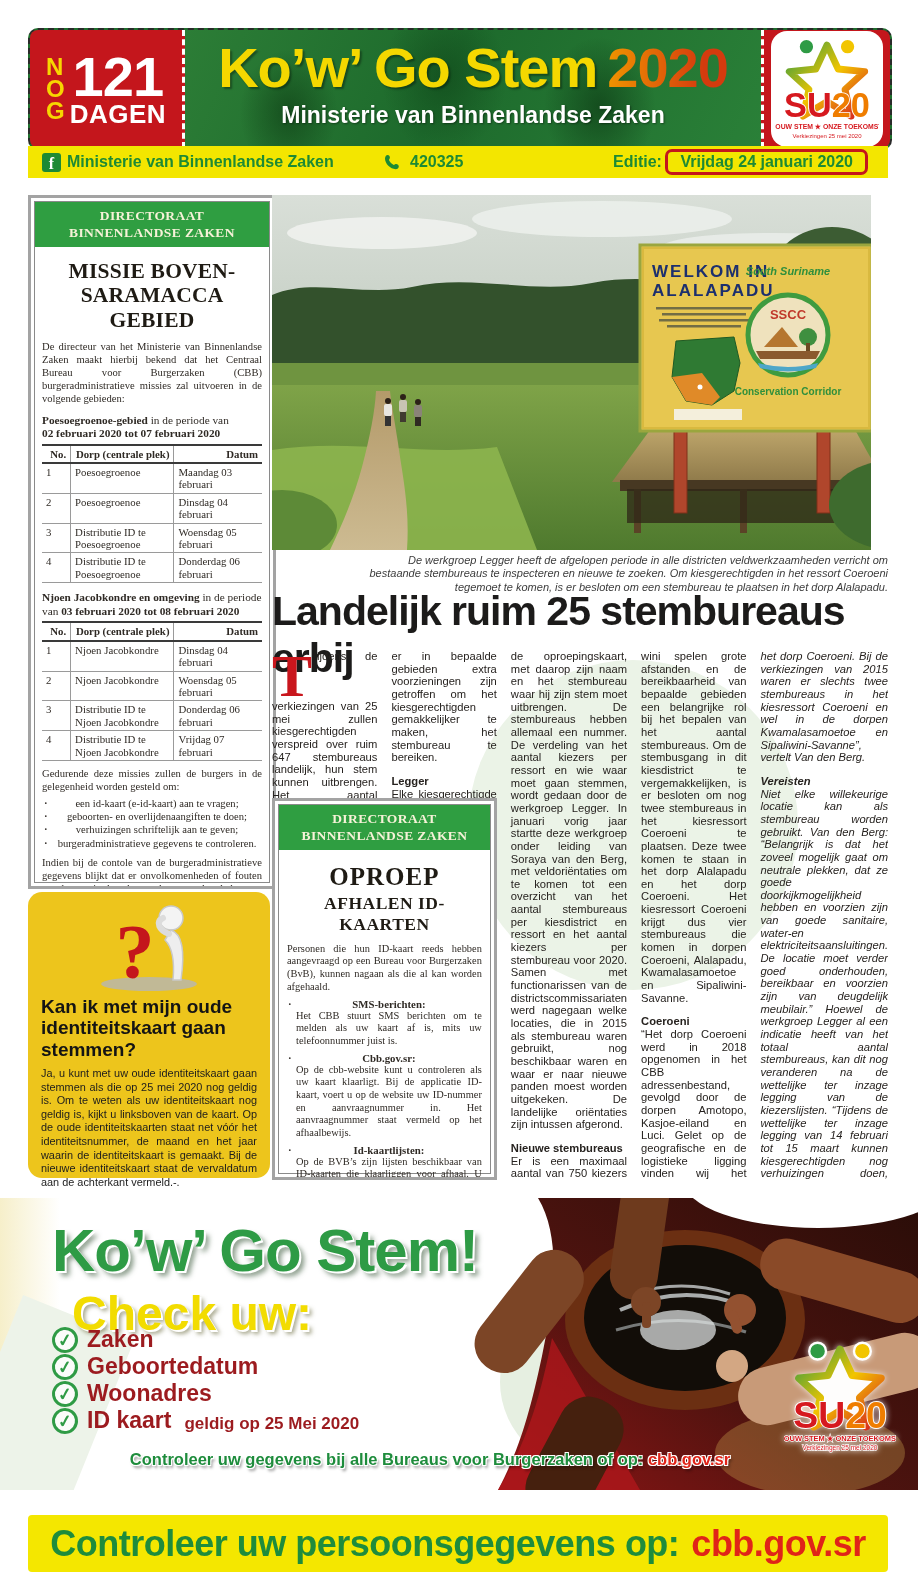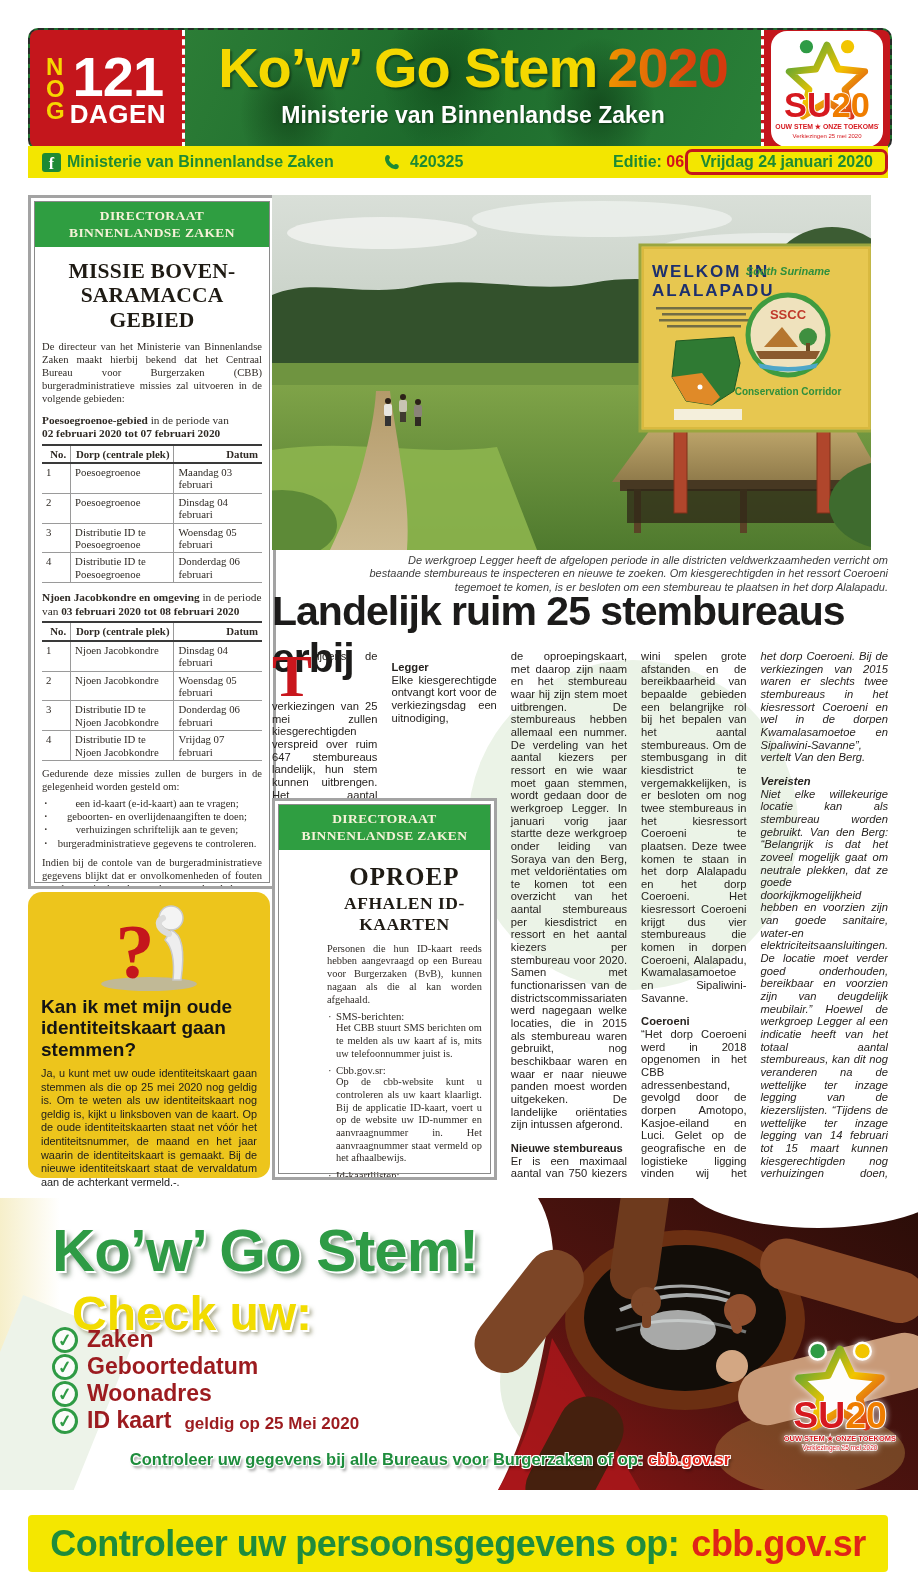--- a/index.html
+++ b/index.html
@@ -32,21 +32,21 @@
 
   
   .infobar{position:absolute;left:28px;top:146px;width:860px;height:32px;background:#f3e600;
            display:flex;align-items:center;font-weight:bold;font-size:16px;color:#1d8a34;}
   .fb{display:flex;align-items:center;gap:6px;margin-left:14px;}
   .fb-ic{width:19px;height:19px;background:#1d8a34;border-radius:3px;color:#fff;font-weight:bold;
          font-family:"Liberation Serif",serif;font-size:16px;display:flex;align-items:flex-end;justify-content:center;line-height:1;}
   .phone{display:flex;align-items:center;gap:10px;position:absolute;left:356px;}
   .editie{position:absolute;left:585px;}
   .editie .red{color:#d3121a;}
-  .datebox{position:absolute;right:0;border:3px solid #c4161c;border-radius:7px;padding:1px 12px;background:#f3e600;}
+  .datebox{position:absolute;right:20px;border:3px solid #c4161c;border-radius:7px;padding:1px 12px;background:#f3e600;}
 
   
   .framed{border:3px solid #a3a3a3;background:#fff;box-shadow:inset 0 0 0 3px #fff, inset 0 0 0 4px #8a8a8a;}
   .missie{position:absolute;left:28px;top:195px;width:242px;height:688px;overflow:hidden;
           font-family:"Liberation Serif",serif;color:#2f2a25;}
   .deptbar{background:#2f9e41;color:#f6f2d8;text-align:center;font-weight:bold;font-size:13.5px;
            letter-spacing:.4px;padding:6px 0 5px;margin:4px 4px 0;line-height:1.25;font-family:"Liberation Serif",serif;}
   .missie-inner{padding:6px 11px 6px;}
   .m-title{text-align:center;font-weight:bold;font-size:21.5px;line-height:1.15;margin:6px 0 8px;color:#1f1b14;letter-spacing:.2px;}
   .m-text{font-size:10.6px;line-height:1.22;text-align:justify;}
@@ -85,26 +85,26 @@
   .article{position:absolute;left:272px;top:650px;width:616px;height:530px;display:grid;
            grid-template-columns:repeat(5,1fr);grid-template-rows:142px 1fr;column-gap:14px;overflow:hidden;}
   .acol{font-size:11.2px;line-height:1.13;text-align:justify;color:#26221f;}
   .acol p{margin:0;}
   .acol .ah{font-weight:bold;margin-top:11px;}
   .c1{grid-area:1/1/2/2;} .c2{grid-area:1/2/2/3;}
   .c3{grid-area:1/3/3/4;} .c4{grid-area:1/4/3/5;} .c5{grid-area:1/5/3/6;font-style:italic;}
   .dropcap{float:left;font-family:"Liberation Serif",serif;font-weight:bold;font-size:60px;line-height:48px;
            color:#c9161d;margin:2px 5px 0 0;}
   .oproep{grid-area:2/1/3/3;margin-top:6px;font-family:"Liberation Serif",serif;color:#2f2a25;overflow:hidden;position:relative;z-index:2;}
-  .op-inner{padding:5px 12px;margin-left:40px;}
+  .op-inner{padding:5px 12px;}
   .op-title{text-align:center;font-weight:bold;font-size:25px;letter-spacing:1px;margin:8px 0 2px;color:#1f1b14;}
   .op-sub{text-align:center;font-weight:bold;font-size:17.5px;letter-spacing:.5px;margin-bottom:8px;color:#1f1b14;}
   .op-text{font-size:10.4px;line-height:1.22;text-align:justify;}
   .op-item{margin-top:4px;}
-  .op-label{font-weight:normal;font-size:10.8px;padding-left:9px;position:relative;}
+  .op-label{font-weight:bold;font-size:10.8px;padding-left:9px;position:relative;text-align:center;}
   .op-label::before{content:"·";position:absolute;left:1px;}
   .op-item .op-text{padding-left:9px;}
 
   
   .banner{position:absolute;left:0;top:1198px;width:918px;height:292px;background:#fff;overflow:hidden;}
   .b-stripe{position:absolute;left:0;top:0;width:60px;height:100%;background:linear-gradient(90deg,#f6efca,rgba(246,239,202,0));}
   .b-band{position:absolute;left:-30px;top:110px;width:120px;height:260px;background:#edf3e9;transform:rotate(22deg);}
   .b-ring{position:absolute;left:500px;top:90px;width:120px;height:100px;border:44px solid #e6efe1;border-radius:50%;}
   .hands{position:absolute;right:0;top:0;width:538px;height:292px;}
   .b-title{position:absolute;left:52px;top:18px;font-weight:bold;font-size:60px;letter-spacing:-1px;color:#2e9b45;
@@ -396,20 +396,21 @@
   <div class="headline">Landelijk ruim 25 stembureaus erbij</div>
 
   <div class="wm-circle"></div>
 
   <div class="article">
     <div class="acol c1">
       <span class="dropcap">T</span>
       <p>ijdens de verkiezingen van 25 mei zullen kiesgerechtigden verspreid over ruim 647 stembureaus landelijk, hun stem kunnen uitbrengen. Het aantal stembureaus is toegenomen met 25. Dit komt doordat de kiezerspopulatie is gegroeid en</p>
     </div>
     <div class="acol c2">
+      <p>er in bepaalde gebieden extra voorzieningen zijn getroffen om het kiesgerechtigden gemakkelijker te maken, het stembureau te bereiken.</p>
       <p class="ah">Legger</p>
       <p>Elke kiesgerechtigde ontvangt kort voor de verkiezingsdag een uitnodiging,</p>
     </div>
     <div class="acol c3">
       <p>de oproepingskaart, met daarop zijn naam en het stembureau waar hij zijn stem moet uitbrengen. De stembureaus hebben allemaal een nummer. De verdeling van het aantal kiezers per ressort en wie waar moet gaan stemmen, wordt gedaan door de werkgroep Legger. In januari vorig jaar startte deze werkgroep onder leiding van Soraya van den Berg, met veldoriëntaties om te komen tot een overzicht van het aantal stembureaus per kiesdistrict en ressort en het aantal kiezers per stembureau voor 2020. Samen met functionarissen van de districtscommissariaten werd nagegaan welke locaties, die in 2015 als stembureau waren gebruikt, nog beschikbaar waren en waar er naar nieuwe panden moest worden uitgekeken. De landelijke oriëntaties zijn intussen afgerond.</p>
       <p class="ah">Nieuwe stembureaus</p>
       <p>Er is een maximaal aantal van 750 kiezers toegestaan per stembureau. Van den Berg zegt dat op basis van de huidige cijfers er nieuwe stembureaus zijn geïdentificeerd voor de districten Paramaribo (5), Wanica (10), Saramacca (1) Commewijne (2), Marowijne (1), Brokopondo(2) en Sipaliwini (4). In het district Sipali-</p>
     </div>
     <div class="acol c4">
       <p>wini spelen grote afstanden en de bereikbaarheid van bepaalde gebieden een belangrijke rol bij het bepalen van het aantal stembureaus. Om de stembusgang in dit kiesdistrict te vergemakkelijken, is er besloten om nog twee stembureaus in het kiesressort Coeroeni te plaatsen. Deze twee komen te staan in het dorp Alalapadu en het dorp Coeroeni. Het kiesressort Coeroeni krijgt dus vier stembureaus die komen in dorpen Coeroeni, Alalapadu, Kwamalasamoetoe en Sipaliwini-Savanne.</p>

